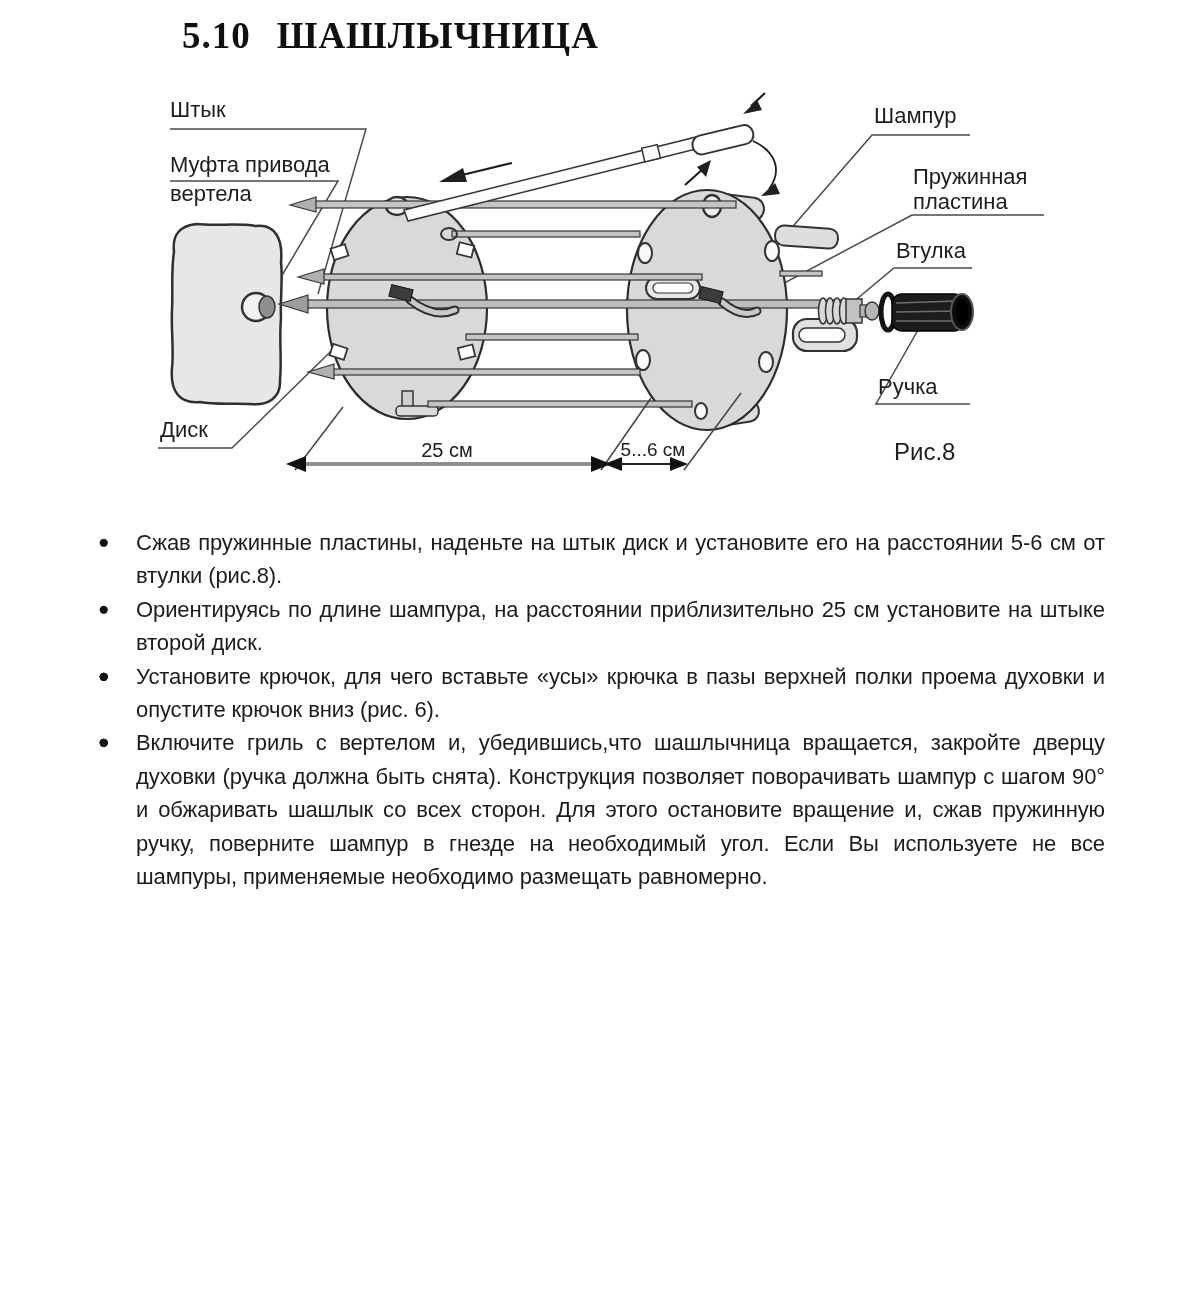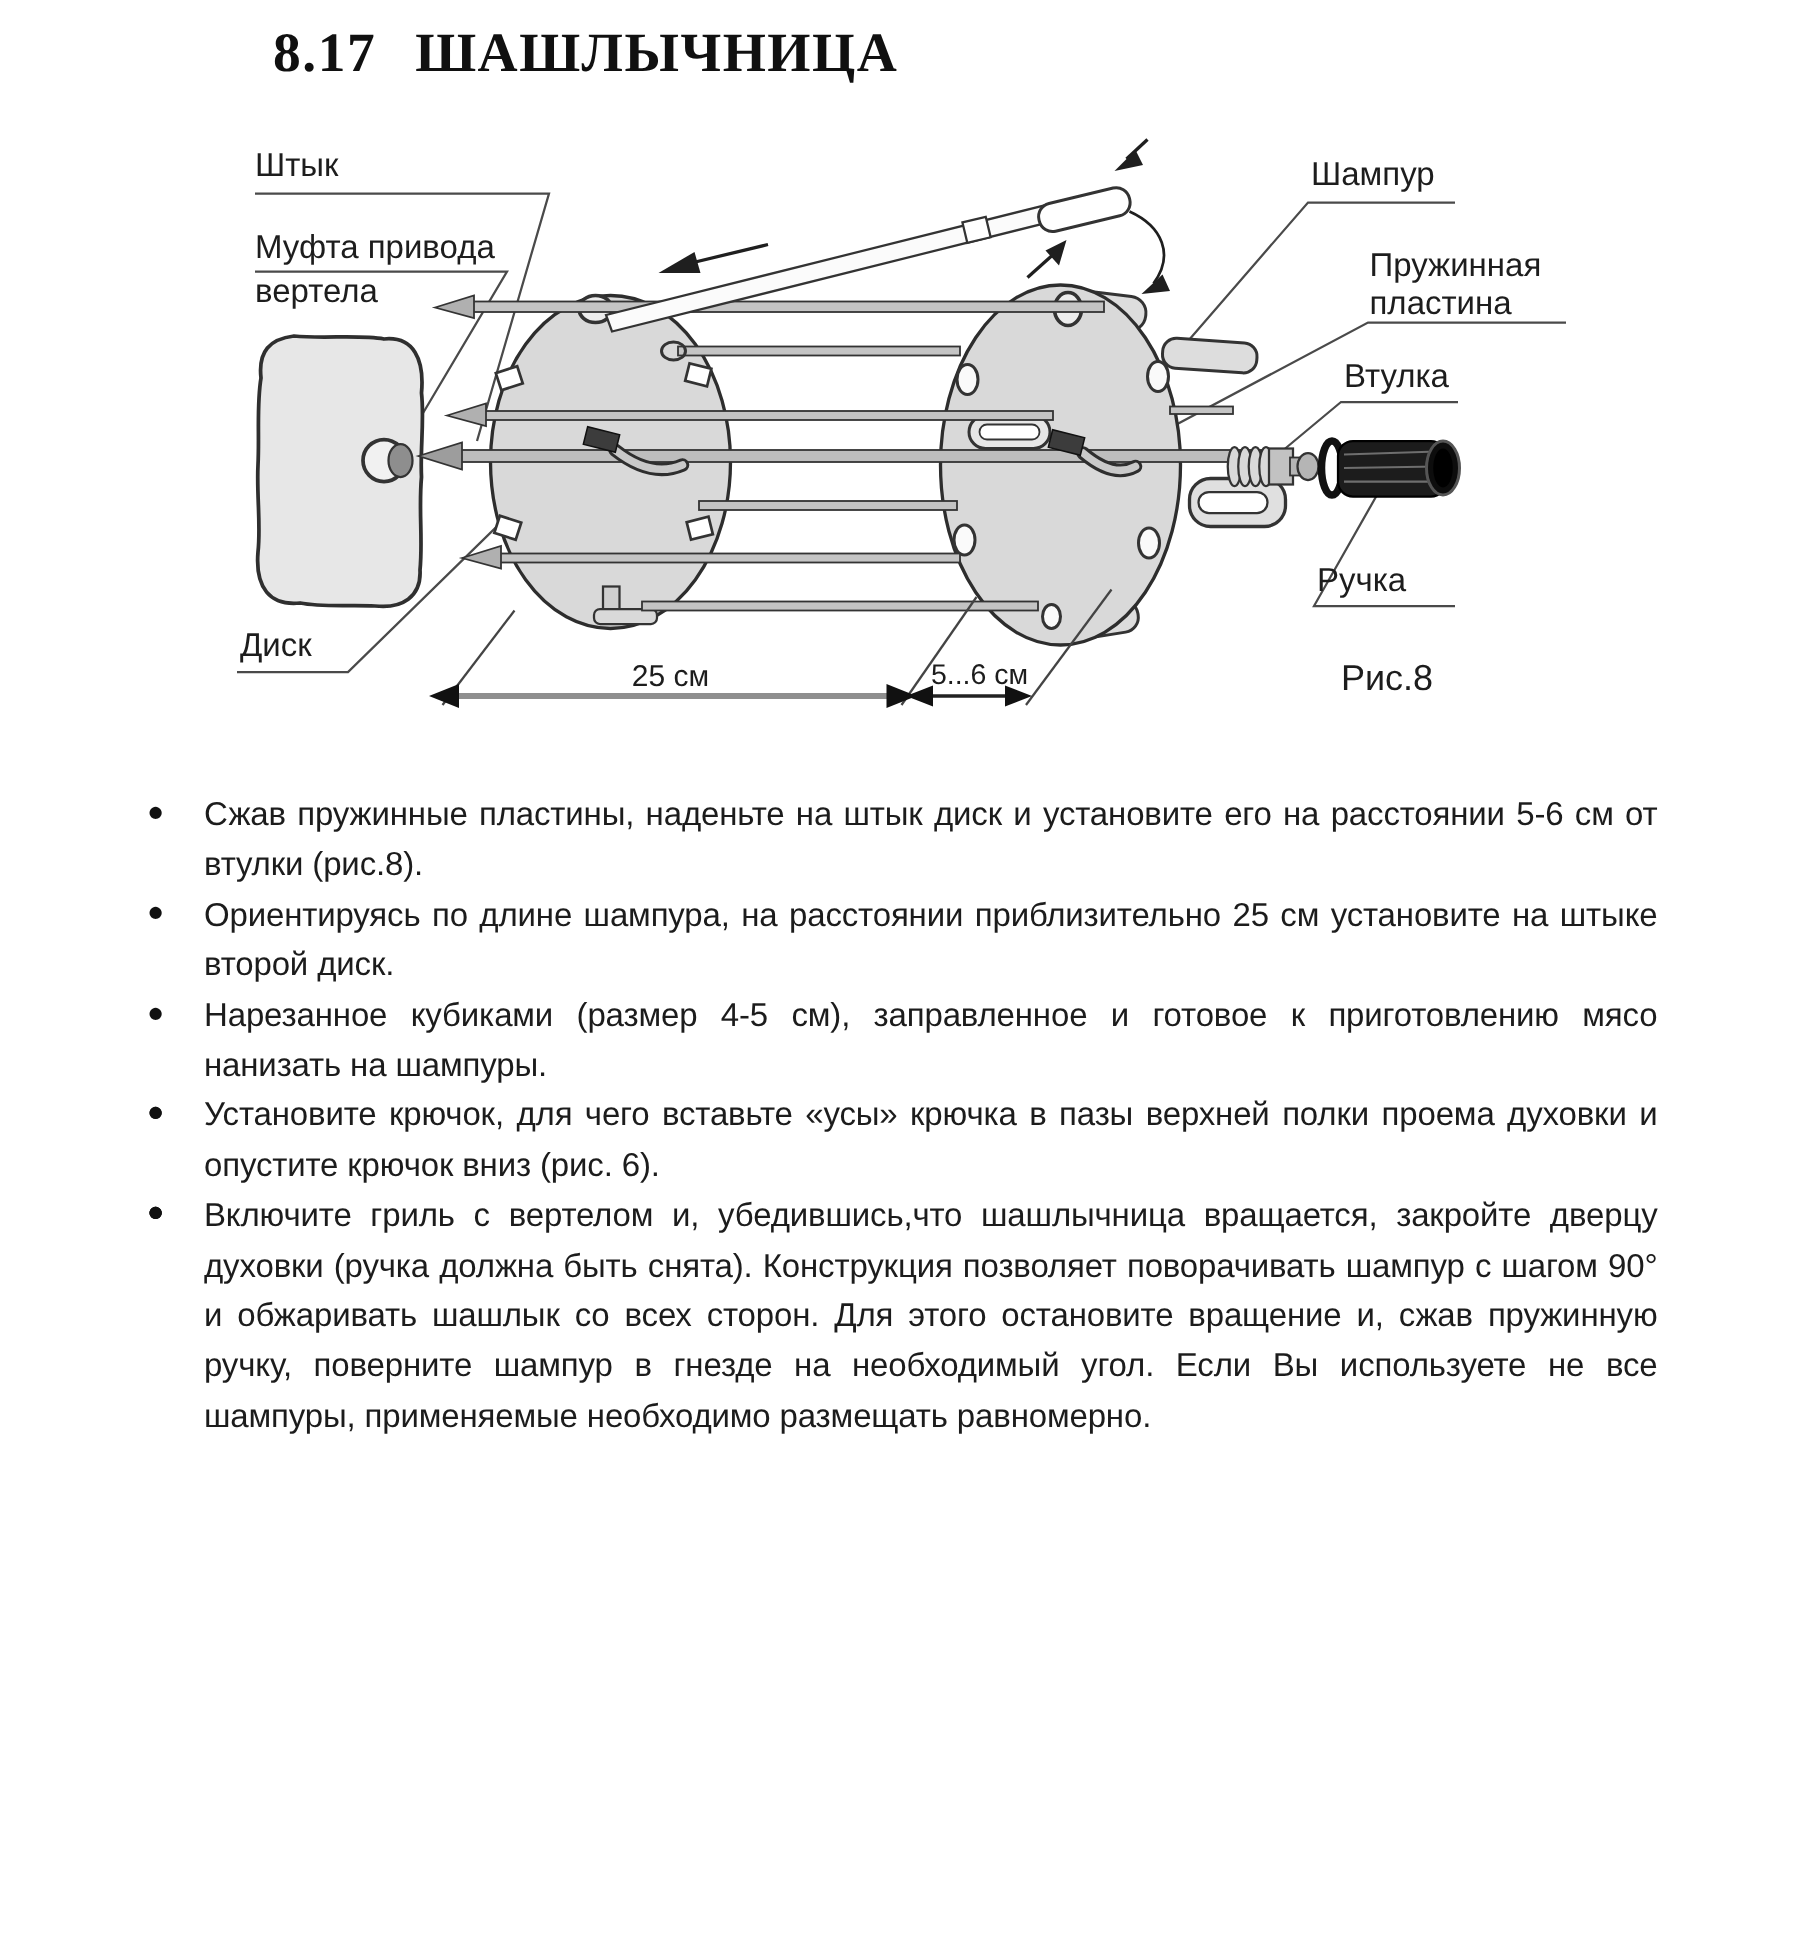--- a/index.html
+++ b/index.html
@@ -25,21 +25,21 @@
   .item{position:relative;padding-left:38px;}
   .bullet{
     position:absolute;left:0;top:-1px;font-size:19px;color:#111;
   }
   .lead{font-weight:bold;}
 </style>
 </head>
 <body>
 
 <div class="page-title">
-  <span class="num">8.17</span><span>ШАШЛЫЧНИЦА</span>
+  <span class="num">5.10</span><span>ШАШЛЫЧНИЦА</span>
 </div>
 
 <svg class="figure-svg" width="1200" height="440" viewBox="0 78 1200 440" xmlns="http://www.w3.org/2000/svg">
 
   <g stroke="#4a4a4a" stroke-width="1.5" fill="none">
     <path d="M170 129 H366 L318 294"></path>
     <path d="M170 181 H338 L268 299"></path>
     <path d="M158 448 H232 L368 315"></path>
     <path d="M970 135 H872 L788 232"></path>
     <path d="M1044 215 H912 L758 297"></path>
@@ -195,21 +195,21 @@
   <div class="item">
     <span class="bullet">●</span>
     <span class="lead"></span><span>Сжав пружинные пластины, наденьте на штык диск и установите его на расстоянии 5-6 см от втулки (рис.8).</span>
   </div>
   <div class="item">
     <span class="bullet">●</span>
     <span class="lead"></span><span>Ориентируясь по длине шампура, на расстоянии приблизительно 25 см установите на штыке второй диск.</span>
   </div>
   <div class="item">
     <span class="bullet">●</span>
-    <span class="lead"></span><span>Нарезанное кубиками (размер 4-5 см), заправленное и готовое к приготовлению мясо нанизать на шампуры.</span>
+    <span class="lead"></span>
   </div>
   <div class="item">
     <span class="bullet">●</span>
     <span class="lead"></span>
   </div>
   <div class="item">
     <span class="bullet">●</span>
     <span class="lead"></span><span>Установите крючок, для чего вставьте «усы» крючка в пазы верхней полки проема духовки и опустите крючок вниз (рис. 6).</span>
   </div>
   <div class="item">

